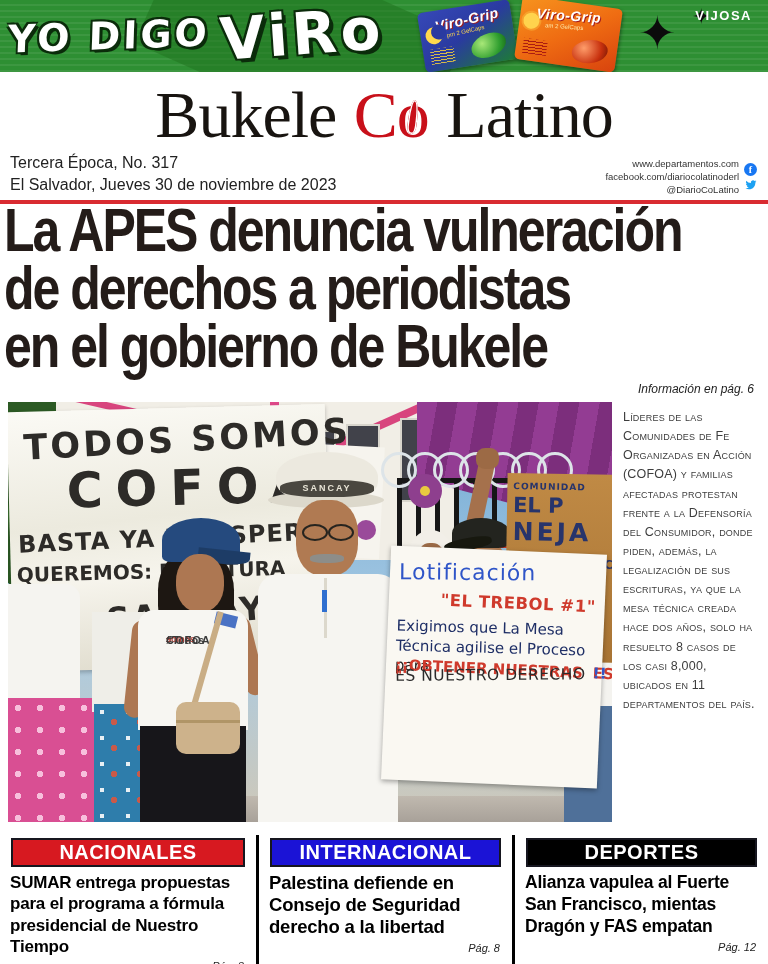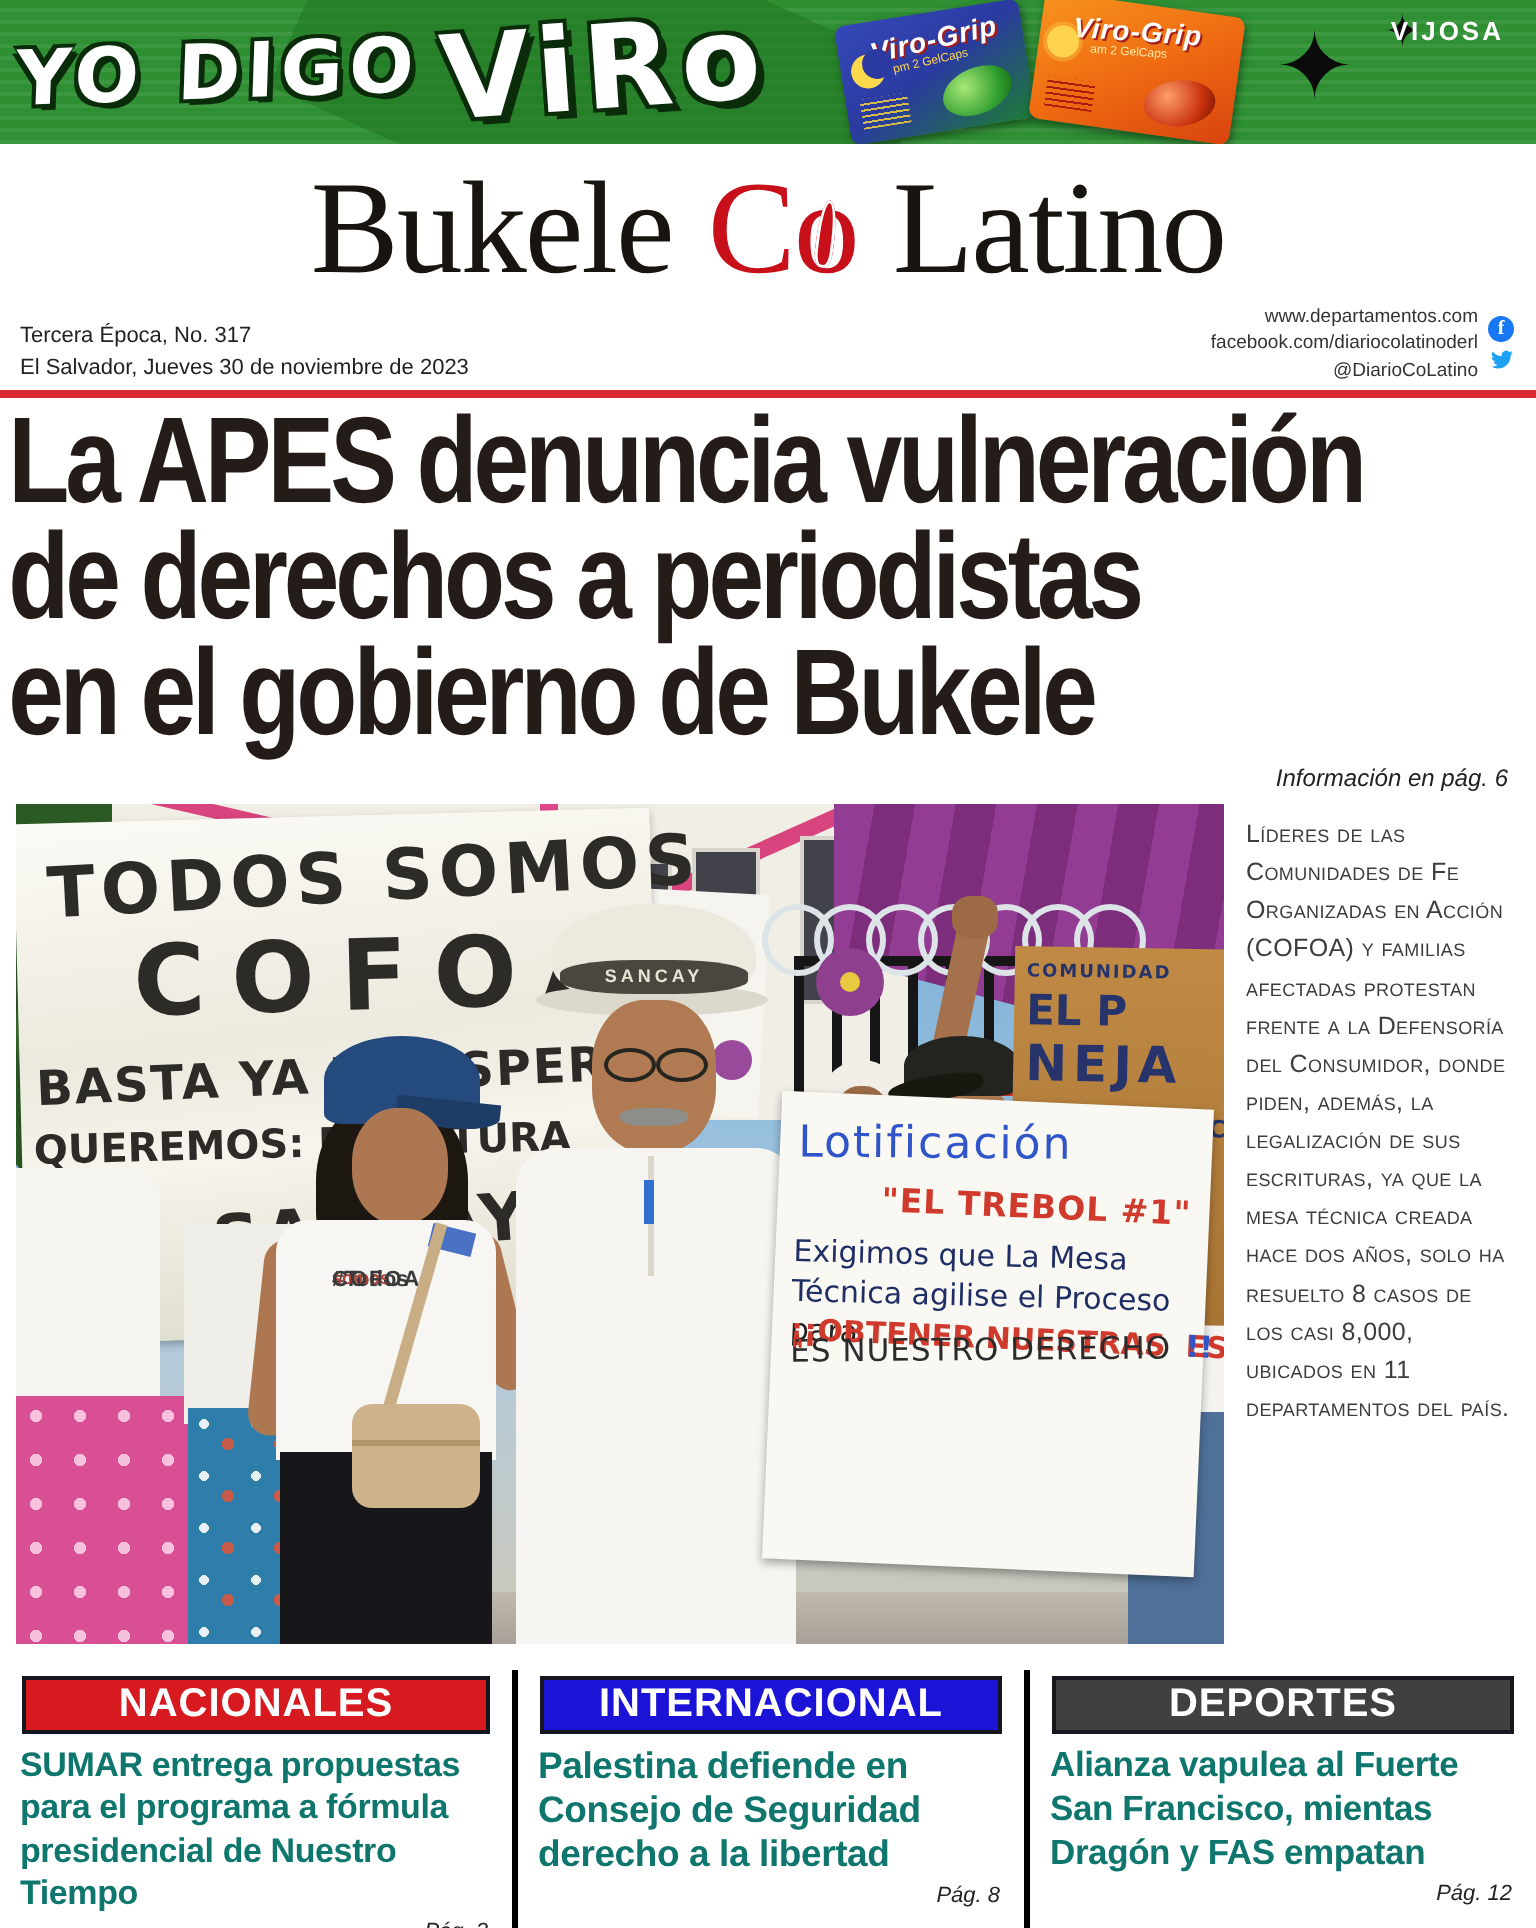--- a/index.html
+++ b/index.html
@@ -45,21 +45,21 @@
   
   .masthead{position:relative;height:125px;background:#fff;}
   .brand{text-align:center;font-family:"Liberation Serif",serif;font-size:66px;line-height:86px;
     color:#181410;letter-spacing:-1px;white-space:nowrap;}
   .brand .co{color:#c8101a;position:relative;padding:0 2px;}
   .brand .co b{font-weight:normal;position:relative;display:inline-block;}
   .brand .co b::after{content:"";position:absolute;left:50%;top:52%;width:9px;height:34px;
     transform:translate(-50%,-50%) rotate(7deg);background:#c8101a;
     border-radius:60% 60% 50% 50%/70% 70% 30% 30%;box-shadow:inset 0 0 0 1.5px #fff;}
   .mast-row{display:flex;justify-content:space-between;align-items:flex-end;padding:0 10px;margin-top:-6px;}
-  .edition{font-size:11px;color:#222;line-height:1.4;}
+  .edition{font-size:16px;color:#222;line-height:1.4;}
   .tagline{color:#d6121c;font-weight:bold;font-style:italic;font-size:20px;letter-spacing:-.2px;padding-bottom:1px;white-space:nowrap;}
   .social{display:flex;align-items:center;gap:5px;}
   .social-text{font-size:9.5px;color:#333;text-align:right;line-height:1.4;}
   .social-icons{display:flex;flex-direction:column;gap:3px;}
   .fb-icon{width:13px;height:13px;border-radius:50%;background:#1877f2;color:#fff;font-weight:bold;
     font-size:10px;line-height:13px;text-align:center;font-family:"Liberation Serif",serif;}
   .tw-icon{width:14px;height:12px;fill:#1da1f2;}
   .red-rule{height:4px;background:#d92b31;margin-top:3px;}
 
   
@@ -192,21 +192,21 @@
   
   .caption{flex:1;padding:6px 12px 0 11px;}
   .caption p{margin:0;font-size:12.5px;line-height:1.53;color:#3d3d3d;font-variant:small-caps;letter-spacing:.2px;}
 
   
   .bottom{display:grid;grid-template-columns:1fr 1fr 1fr;margin-top:13px;height:128px;}
   .sec{padding:0 2px;}
   .sec+.sec{border-left:3px solid #000;}
   .sec-banner{margin:3px 9px 5px;height:29px;display:flex;align-items:center;justify-content:center;
     color:#fff;font-weight:bold;font-size:20px;letter-spacing:.5px;border:2px solid #16161f;box-sizing:border-box;}
-  .sec-story{padding:0 6px 0 8px;font-weight:bold;color:#0f766e;letter-spacing:-.2px;}
+  .sec-story{padding:0 6px 0 8px;font-weight:bold;color:#000000;letter-spacing:-.2px;}
   .sec1 .sec-story{font-size:17px;line-height:1.25;}
   .sec2 .sec-story{font-size:18.5px;line-height:1.2;}
   .sec3 .sec-story{font-size:17.5px;line-height:1.25;}
   .sec-page{text-align:right;font-style:italic;font-size:11px;color:#222;padding:3px 10px 0 0;}
 </style>
 </head>
 <body>
 
 <div class="page">
 
@@ -390,19 +390,19 @@
       <div class="sec-banner" style="background-color: rgb(215, 25, 32);">NACIONALES</div>
       <div class="sec-story">SUMAR entrega propuestas para el programa a fórmula presidencial de Nuestro Tiempo</div>
       <div class="sec-page">Pág. 3</div>
     </div>
     <div class="sec sec2">
       <div class="sec-banner" style="background-color: rgb(27, 19, 214);">INTERNACIONAL</div>
       <div class="sec-story">Palestina defiende en Consejo de Seguridad derecho a la libertad</div>
       <div class="sec-page">Pág. 8</div>
     </div>
     <div class="sec sec3">
-      <div class="sec-banner" style="background-color: #404040;">DEPORTES</div>
+      <div class="sec-banner" style="background-color: #000000;">DEPORTES</div>
       <div class="sec-story">Alianza vapulea al Fuerte San Francisco, mientas Dragón y FAS empatan</div>
       <div class="sec-page">Pág. 12</div>
     </div>
   </section>
 
 </div>
 
 </body></html>

